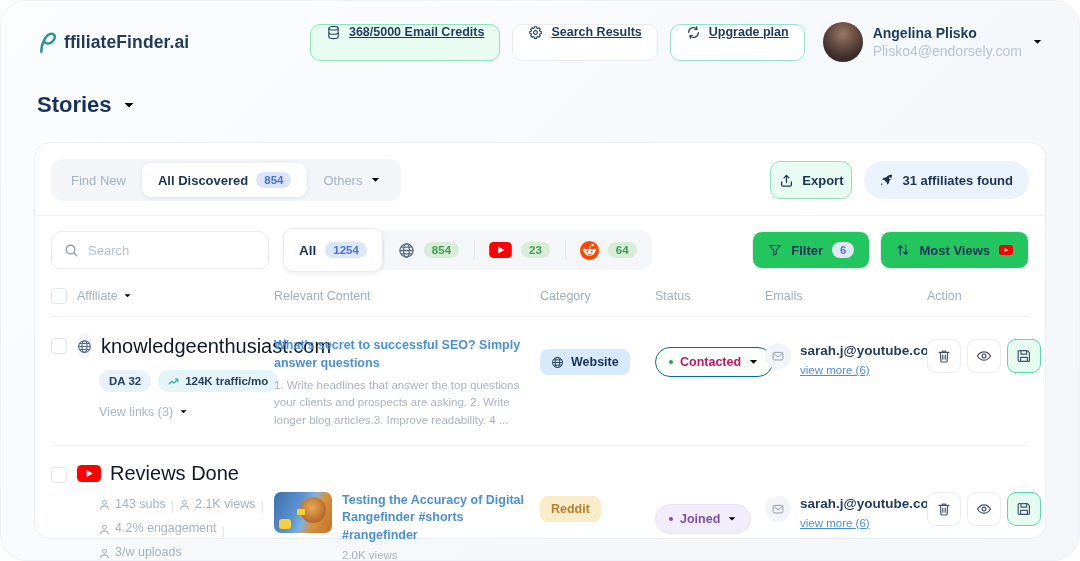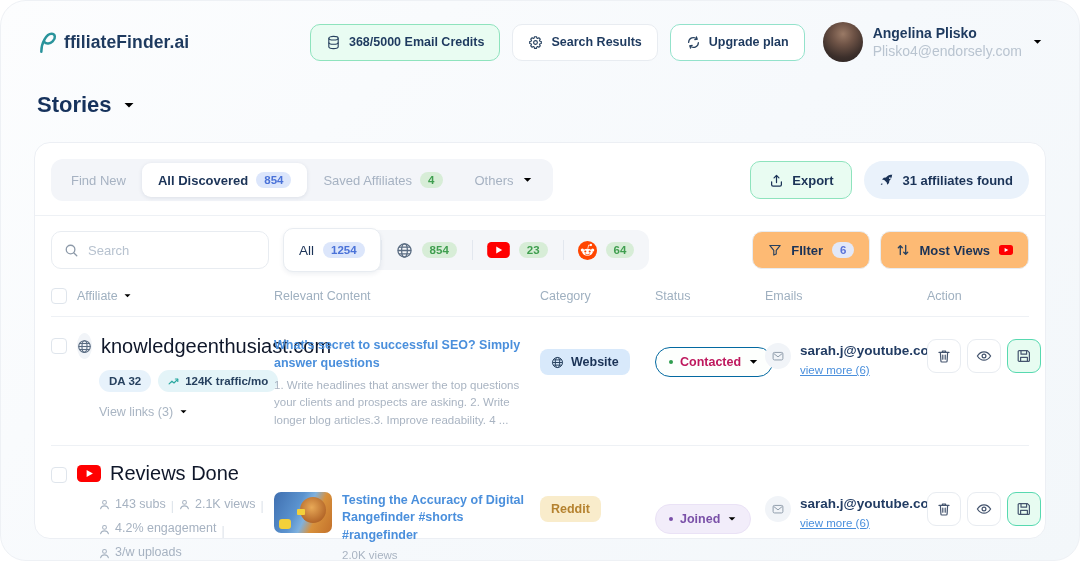--- a/index.html
+++ b/index.html
@@ -8,23 +8,23 @@
     position:relative; width:1080px; height:561px; overflow:hidden;
     border-radius:26px; border:1px solid #eef1f5;
     background:linear-gradient(135deg,#fcfdfe 0%,#f6f9fc 55%,#f3f7fa 100%);
     color:#1e3a5f;
   }
   
   .hdr { display:flex; align-items:center; padding:21px 36px 0 36px; }
   .logo { display:flex; align-items:center; gap:2px; font-size:17.5px; font-weight:700; color:#1e3a5f; letter-spacing:.1px; }
   .logo svg { width:25px; height:25px; }
   .hdr-right { margin-left:auto; display:flex; align-items:center; gap:12px; }
-  .hbtn { display:inline-flex; align-items:center; gap:8px; height:37px; padding:0 15px;
+  .hbtn { display:inline-flex; gap:8px; height:37px; padding:0 15px;
     border-radius:10px; font-size:12.5px; font-weight:700; color:#1e3a5f; background:#fff;
-    border:1px solid #e8ecf1; cursor:pointer; white-space:nowrap; }
+    border:1px solid #e8ecf1; cursor:pointer; white-space:nowrap;text-decoration:underline; }
   .hbtn svg { width:15px; height:15px; color:#27415f; }
   .hbtn.mint { background:#e9fcf2; border:1.5px solid #8ee3bd; }
   .hbtn.teal { border:1.5px solid #93e2cb; }
   .user { display:flex; align-items:center; gap:10px; margin-left:6px; cursor:pointer;justify-content:flex-end; }
   .avatar { width:40px; height:40px; border-radius:50%;
     background:radial-gradient(circle at 50% 30%, #9a7a66 0%, #6e5346 32%, #3c2f2b 68%, #262020 100%); }
   .uname { font-size:14px; font-weight:700; color:#1e3a5f; line-height:1.25; }
   .umail { font-size:14px; color:#b9c4d0; }
   .chev { width:11px; height:8px; }
   
@@ -38,45 +38,45 @@
   .seg { display:inline-flex; align-items:center; background:#f3f5f9; border-radius:12px; padding:4px; }
   .seg-item { display:inline-flex; align-items:center; gap:8px; padding:9px 16px; font-size:13px;
     color:#a6b2c2; font-weight:400; border-radius:9px; cursor:pointer; white-space:nowrap; }
   .seg-item.active { background:#fff; color:#1b3357; font-weight:700; box-shadow:0 1px 4px rgba(20,40,80,.10); }
   .badge { display:inline-flex; align-items:center; justify-content:center; min-width:20px; padding:2px 8px;
     border-radius:999px; font-size:11.5px; font-weight:700; }
   .badge.blue { background:#dce6fb; color:#4a72d8; }
   .badge.green { background:#d7edd7; color:#3f9e4f; }
   .badge.indigo { background:#e2e8f8; color:#5b74d8; }
   .bar1-right { margin-left:auto; display:flex; align-items:center; gap:12px; }
-  .export { display:inline-flex; align-items:center; gap:8px; height:38px; padding:0 18px; border-radius:10px;
+  .export { display:inline-flex; align-items:center; gap:8px; height:38px; padding:0 8px; border-radius:10px;
     background:#e9fcf2; border:1.5px solid #8ee3bd; font-size:13px; font-weight:700; color:#1b3357; cursor:pointer; }
   .export svg { width:15px; height:15px; }
   .found { display:inline-flex; align-items:center; gap:8px; height:38px; padding:0 16px; border-radius:19px;
     background:#eaf2fb; font-size:13px; font-weight:700; color:#1b3357; }
   .found svg { width:14px; height:14px; }
   .divider { height:1px; background:#eef1f5; margin:14px -16px 0 -16px; }
   
   .bar2 { display:flex; align-items:center; margin-top:14px; gap:14px; }
   .search { display:flex; align-items:center; gap:9px; width:218px; height:38px; border:1px solid #e8ecf1;
     border-radius:10px; background:#fff; padding:0 12px; }
   .search svg { width:15px; height:15px; color:#8d9aa9; flex:0 0 auto; }
   .search input { border:none; outline:none; font-size:13px; color:#1b3357; width:100%;
     font-family:"Liberation Sans", sans-serif; background:transparent; }
   .search input::placeholder { color:#b7c2cf; }
   .fseg { display:inline-flex; align-items:stretch; background:#f4f6f9; border-radius:12px; height:40px; }
   .fseg-item { display:inline-flex; align-items:center; gap:9px; padding:0 15px; cursor:pointer; position:relative; }
   .fseg-item.active { background:#fff; border:1px solid #e8ecf1; border-radius:10px; box-shadow:0 2px 5px rgba(20,40,80,.07);
     margin:-2px 0; height:44px; align-self:center; }
-  .fseg-item .all { font-size:13.5px; font-weight:400; color:#1b3357; }
+  .fseg-item .all { font-size:13.5px; font-weight:700; color:#1b3357; }
   .fseg-item + .fseg-item:not(.active)::before { content:""; position:absolute; left:0; top:10px; bottom:10px; width:1px; background:#e2e7ee; }
   .fseg-item svg.globe { width:17px; height:17px; color:#5a6c82; }
   .bar2-right { margin-left:auto; display:flex; align-items:center; gap:10px; }
   .fbtn { display:inline-flex; align-items:center; gap:9px; height:38px; padding:0 15px; border-radius:10px;
-    background:#fdba74; border:1px solid #e8ecf1; font-size:13px; font-weight:700; color:#1b3357; cursor:pointer;text-align:center; }
+    background:#22c55e; border:1px solid #e8ecf1; font-size:13px; font-weight:700; color:#1b3357; cursor:pointer;text-align:center; }
   .fbtn svg { width:14px; height:14px; color:#27415f; }
   .yt { display:inline-block; }
   
   .trow { display:grid; grid-template-columns:26px 197px 266px 115px 110px 162px 1fr; align-items:start; }
   .thead { margin-top:18px; padding-bottom:12px; color:#9fb0c0; font-size:12.5px; align-items:center; }
   .thead .hcell { display:flex; align-items:center; gap:5px; }
   .thead .chev { width:9px; height:6px; }
   .cbox { width:16px; height:16px; border:1.5px solid #dfe5ec; border-radius:4px; background:#fff; cursor:pointer; }
   .drow { border-top:1px solid #eef1f5; padding:16px 0 16px 0; }
   .aff-line { display:flex; align-items:center; gap:9px; }
@@ -308,24 +308,20 @@
     <div class="bar1">
       <div class="seg">
         <div class="seg-item">
           <span>Find New</span>
         </div>
         <div class="seg-item active">
           <span>All Discovered</span>
           <span class="badge blue">854</span>
         </div>
         <div class="seg-item">
-          <span>Saved Affiliates</span>
-          <span class="badge green">4</span>
-        </div>
-        <div class="seg-item">
           <span>Others</span>
           <svg class="chev">
               <use href="#i-chev"></use>
             </svg>
         </div>
       </div>
       <div class="bar1-right">
         <button class="export">
           <svg>
               <use href="#i-export"></use>

